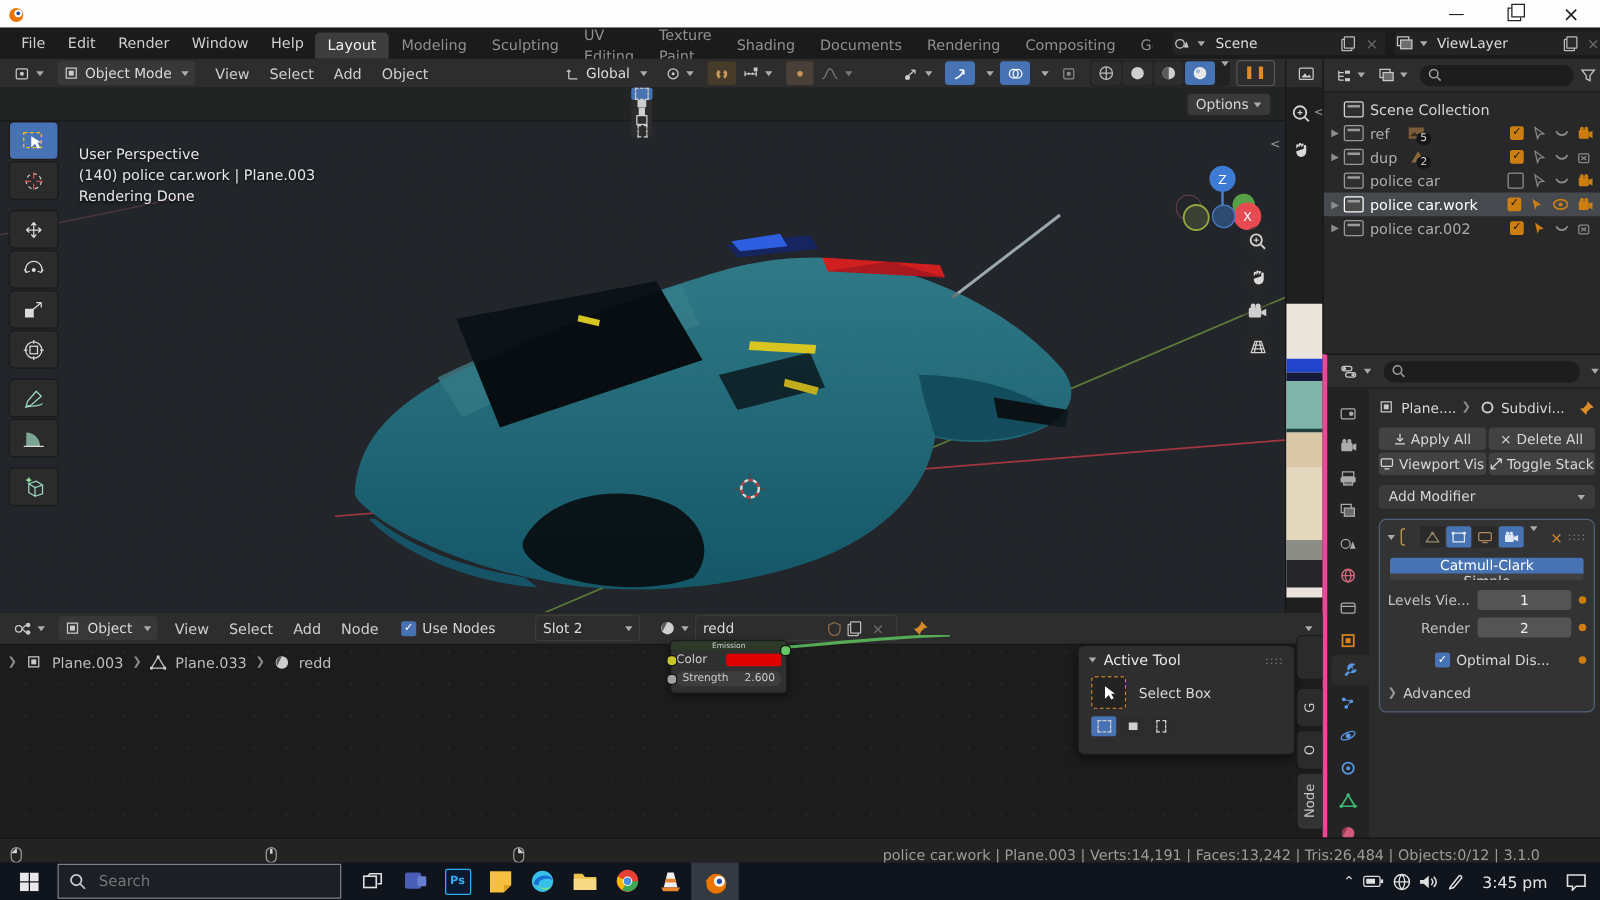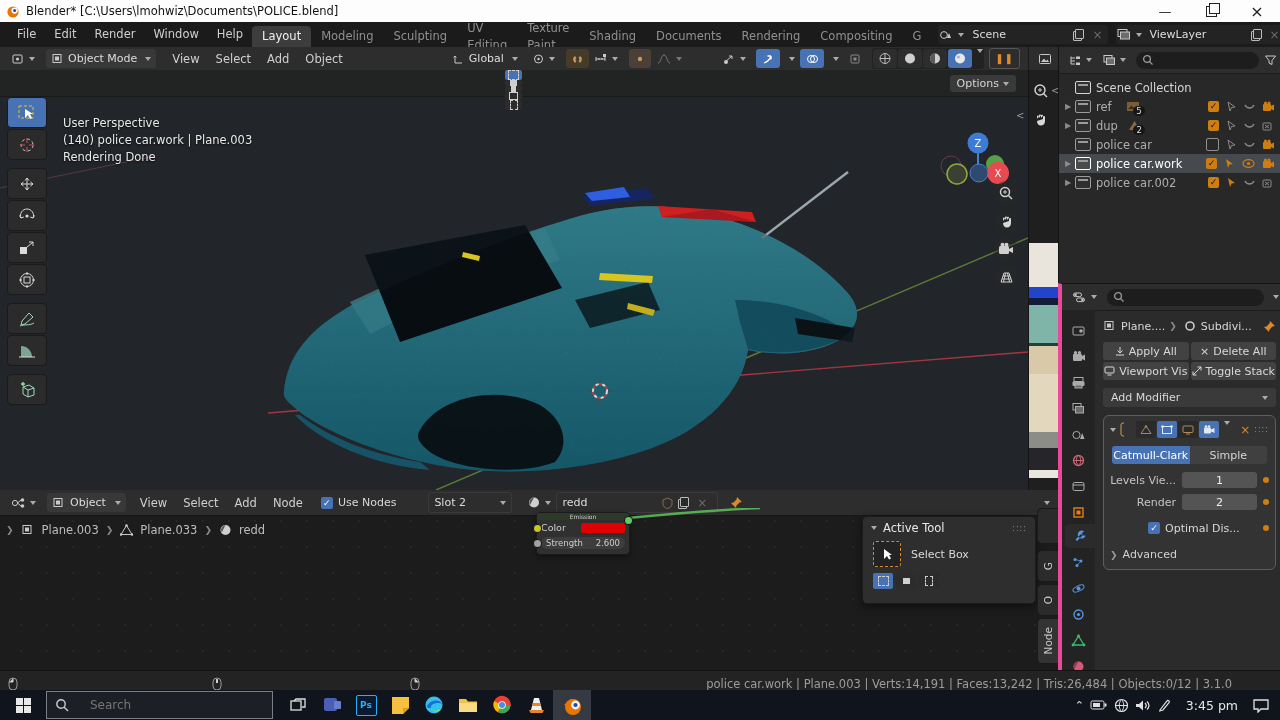--- a/index.html
+++ b/index.html
@@ -66,21 +66,21 @@
   #props{left:1058px;top:283px;width:222px;height:387px;background:#2b2b2b;border-left:4px solid #ec4899;border-top:1px solid #141414;}
   #props .phead{height:26px;background:#2d2d2d;border-bottom:1px solid #1c1c1c;display:flex;align-items:center;padding:0 5px;}
   #ptabs{position:absolute;left:0;top:26px;width:33px;bottom:0;background:#232323;}
   .ptab{position:absolute;left:0;width:33px;height:24px;display:flex;align-items:center;justify-content:center;}
   .ptab.active{background:#2b2b2b;border-radius:4px 0 0 4px;margin-left:3px;width:30px;}
   #pbody{position:absolute;left:33px;top:26px;right:0;bottom:0;padding:6px 8px;}
   .pbtn{height:18px;background:#424242;border-radius:3px;display:flex;align-items:center;justify-content:center;font-size:11px;color:#d8d8d8;gap:4px;}
   #modpanel{margin-top:8px;background:#333333;border:1px solid #51607a;border-radius:6px;padding:5px 6px 8px 6px;}
   .modtgl{width:20px;height:17px;border-radius:2px;background:#2a2a2a;display:flex;align-items:center;justify-content:center;}
   .modtgl.on{background:#4772b3;}
-  .seg{display:flex;height:18px;border-radius:3px;overflow:hidden;margin:8px 2px 6px 2px;}
+  .seg{display:flex;height:18px;border-radius:3px;overflow:hidden;margin:8px 2px 6px 2px;flex-direction:column;}
   .seg div{flex:1;display:flex;align-items:center;justify-content:center;font-size:11px;background:#404040;color:#d5d5d5;}
   .seg div.active{background:#4772b3;color:#fff;}
   .prow{display:flex;align-items:center;height:20px;margin-top:2px;}
   .plab{width:66px;text-align:right;color:#c3c3c3;padding-right:6px;flex:none;}
   .pval{flex:1;height:16px;background:#545454;border-radius:3px;display:flex;align-items:center;justify-content:center;color:#eee;}
   .dot{width:6px;height:6px;border-radius:3px;background:#cd7e13;margin-left:6px;flex:none;}
   
   #shader{left:0;top:490px;width:1058px;height:180px;background:#1c1c1c;overflow:hidden;
     background-image:radial-gradient(#272727 1px,transparent 1px);background-size:26px 26px;background-position:8px 18px;}
   #sh-header{position:absolute;left:0;top:0;width:1058px;height:25px;background:#2d2d2d;border-bottom:1px solid #181818;display:flex;align-items:center;}
@@ -93,36 +93,35 @@
   .sock{position:absolute;width:7px;height:7px;border-radius:4px;border:1px solid #111;}
   #atool{position:absolute;left:862px;top:26px;width:172px;height:86px;background:#2e2e2e;border:1px solid #1c1c1c;border-radius:5px;box-shadow:0 3px 8px rgba(0,0,0,.5);}
   .ntab{position:absolute;left:1037px;width:20px;background:#2b2b2b;border:1px solid #1a1a1a;border-right:none;border-radius:5px 0 0 5px;display:flex;align-items:center;justify-content:center;}
   .vtext{writing-mode:vertical-rl;transform:rotate(180deg);font-size:10.5px;color:#c8c8c8;}
   
   #status{left:0;top:670px;width:1280px;height:20px;background:#232323;border-top:1px solid #141414;display:flex;align-items:flex-end;color:#9c9c9c;}
   
   #taskbar{left:0;top:690px;width:1280px;height:30px;background:#10141c;display:flex;align-items:center;}
   .tb-ic{width:34px;height:30px;display:flex;align-items:center;justify-content:center;}
   #tb-search{width:225px;height:26px;background:#1c1f26;border:1px solid #7a7e86;display:flex;align-items:center;color:#c9ccd2;}
-  #tb-search input{background:transparent;border:none;outline:none;color:#ef4444;font-size:12px;width:160px;font-family:"DejaVu Sans",sans-serif;margin-left:11px;}
+  #tb-search input{background:transparent;border:none;outline:none;color:#ef4444;font-size:12px;width:160px;font-family:"DejaVu Sans",sans-serif;}
   .tray{display:flex;align-items:center;color:#e6e6e6;}
   .dots{color:#8a8a8a;font-size:8px;letter-spacing:1px;}
 </style>
 </head>
 <body>
 
 <div id="screen">
 
   <div id="titlebar" class="abs">
     <svg width="14" height="14" style="margin-left:6px">
         <circle cx="7" cy="8" r="5.6" fill="#ea7600"></circle>
         <circle cx="8.6" cy="6.6" r="3.1" fill="#fff"></circle>
         <circle cx="8.6" cy="6.6" r="1.5" fill="#1b4aab"></circle>
       </svg>
-    <span class="t-title">Blender* [C:\Users\lmohwiz\Documents\POLICE.blend]</span>
     <div class="wbtns">
       <div class="wbtn">—</div>
       <div class="wbtn">
           <span style="position:relative;width:9px;height:9px;border:1px solid #222;display:inline-block">
             <span style="position:absolute;left:2px;top:-4px;width:9px;height:9px;border:1px solid #222;background:#fdfdfd"></span>
           </span>
         </div>
       <div class="wbtn" style="font-size:16px">×</div>
     </div>
   </div>

